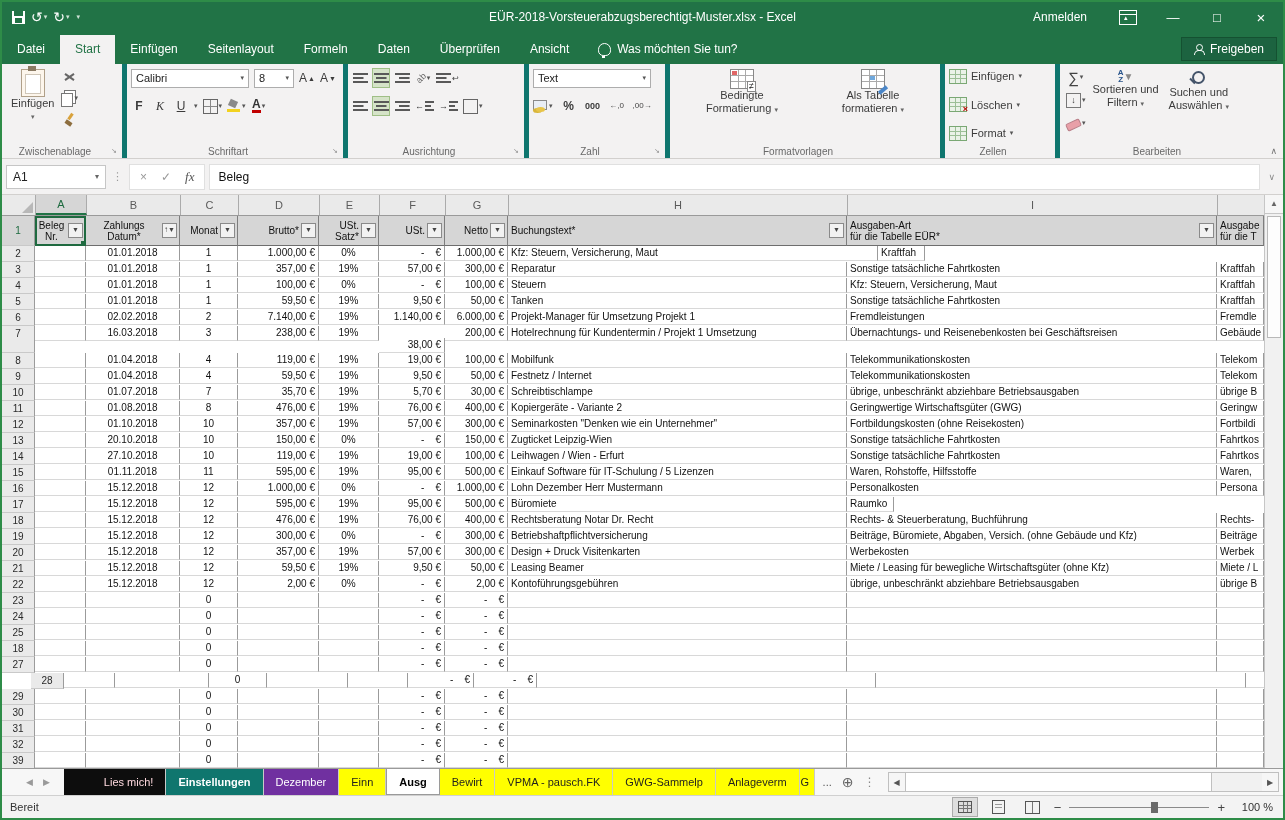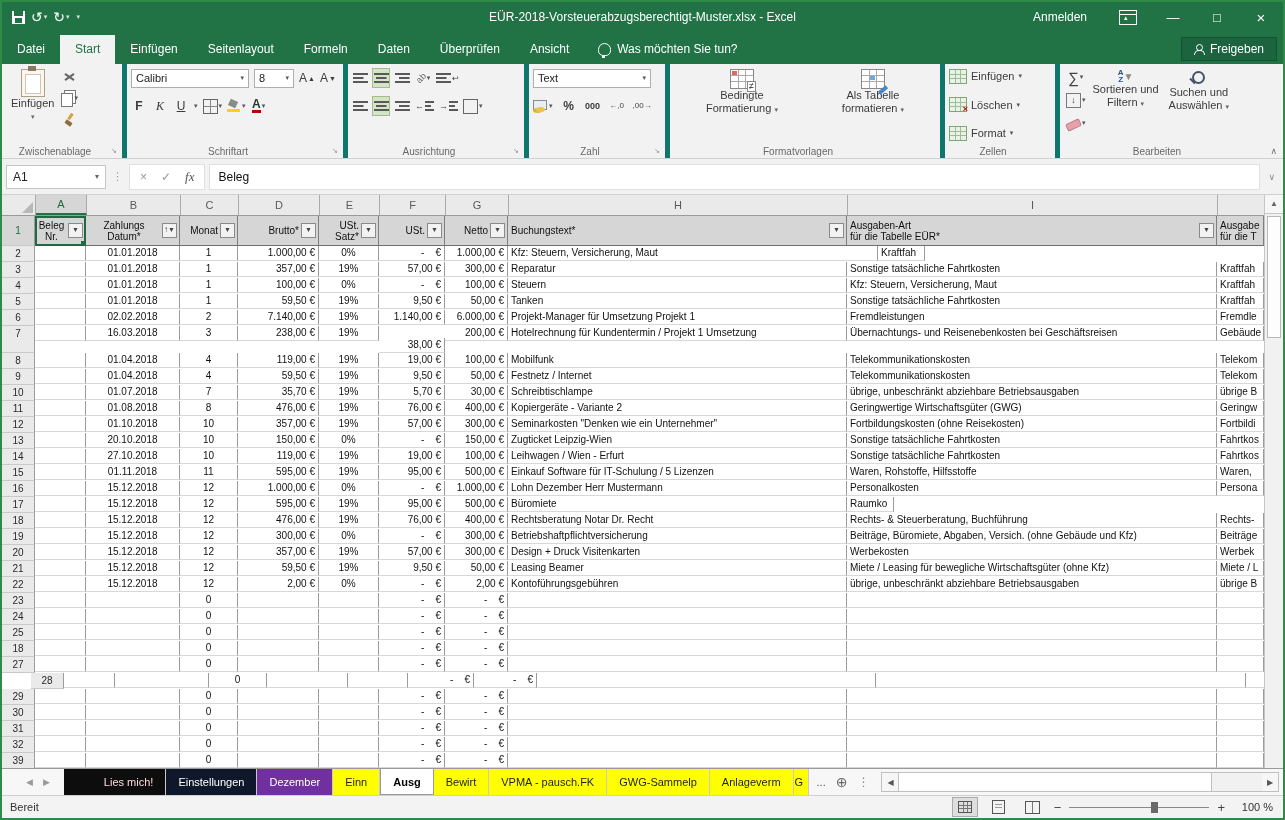--- a/index.html
+++ b/index.html
@@ -907,21 +907,21 @@
     </div>
   </div>
 
   <div class="sheetbar">
     <div class="snav">
       <span>◀</span>
       <span>▶</span>
     </div>
     <div id="stabs" style="display:flex;align-items:stretch;">
         <div class="stab" style="background: rgb(13, 13, 13); color: rgb(255, 217, 223); padding-left: 40px;">Lies mich!</div>
-        <div class="stab" style="background: #0f172a; color: rgb(255, 255, 255);">Einstellungen</div>
+        <div class="stab" style="background: #0f766e; color: rgb(255, 255, 255); font-weight: bold;">Einstellungen</div>
         <div class="stab" style="background: rgb(112, 48, 160); color: rgb(255, 255, 255);">Dezember</div>
         <div class="stab" style="background: rgb(255, 255, 0); color: rgb(31, 31, 31);">Einn</div>
         <div class="stab active" style="background: rgb(255, 255, 255); color: rgb(0, 0, 0);">Ausg</div>
         <div class="stab" style="background: rgb(255, 255, 0); color: rgb(31, 31, 31);">Bewirt</div>
         <div class="stab" style="background: rgb(255, 255, 0); color: rgb(31, 31, 31);">VPMA - pausch.FK</div>
         <div class="stab" style="background: rgb(255, 255, 0); color: rgb(31, 31, 31);">GWG-Sammelp</div>
         <div class="stab" style="background: rgb(255, 255, 0); color: rgb(31, 31, 31);">Anlageverm</div>
         <div class="stab partial" style="background: rgb(255, 255, 0); color: rgb(31, 31, 31);">G</div>
       </div>
     <div class="tabmisc">

